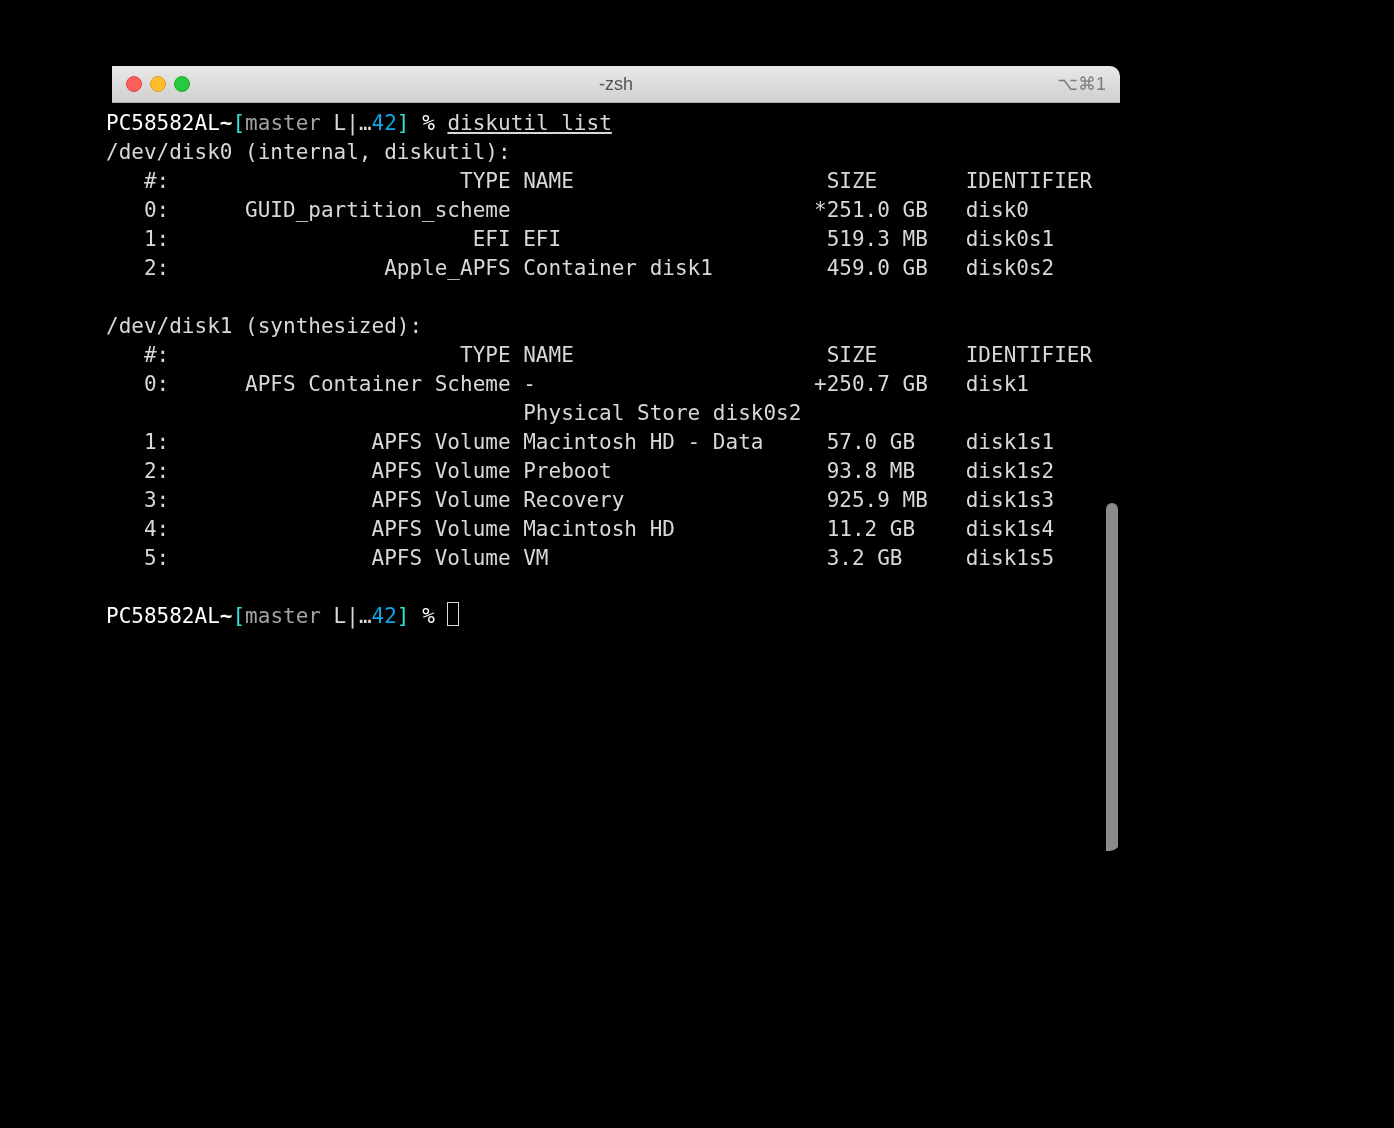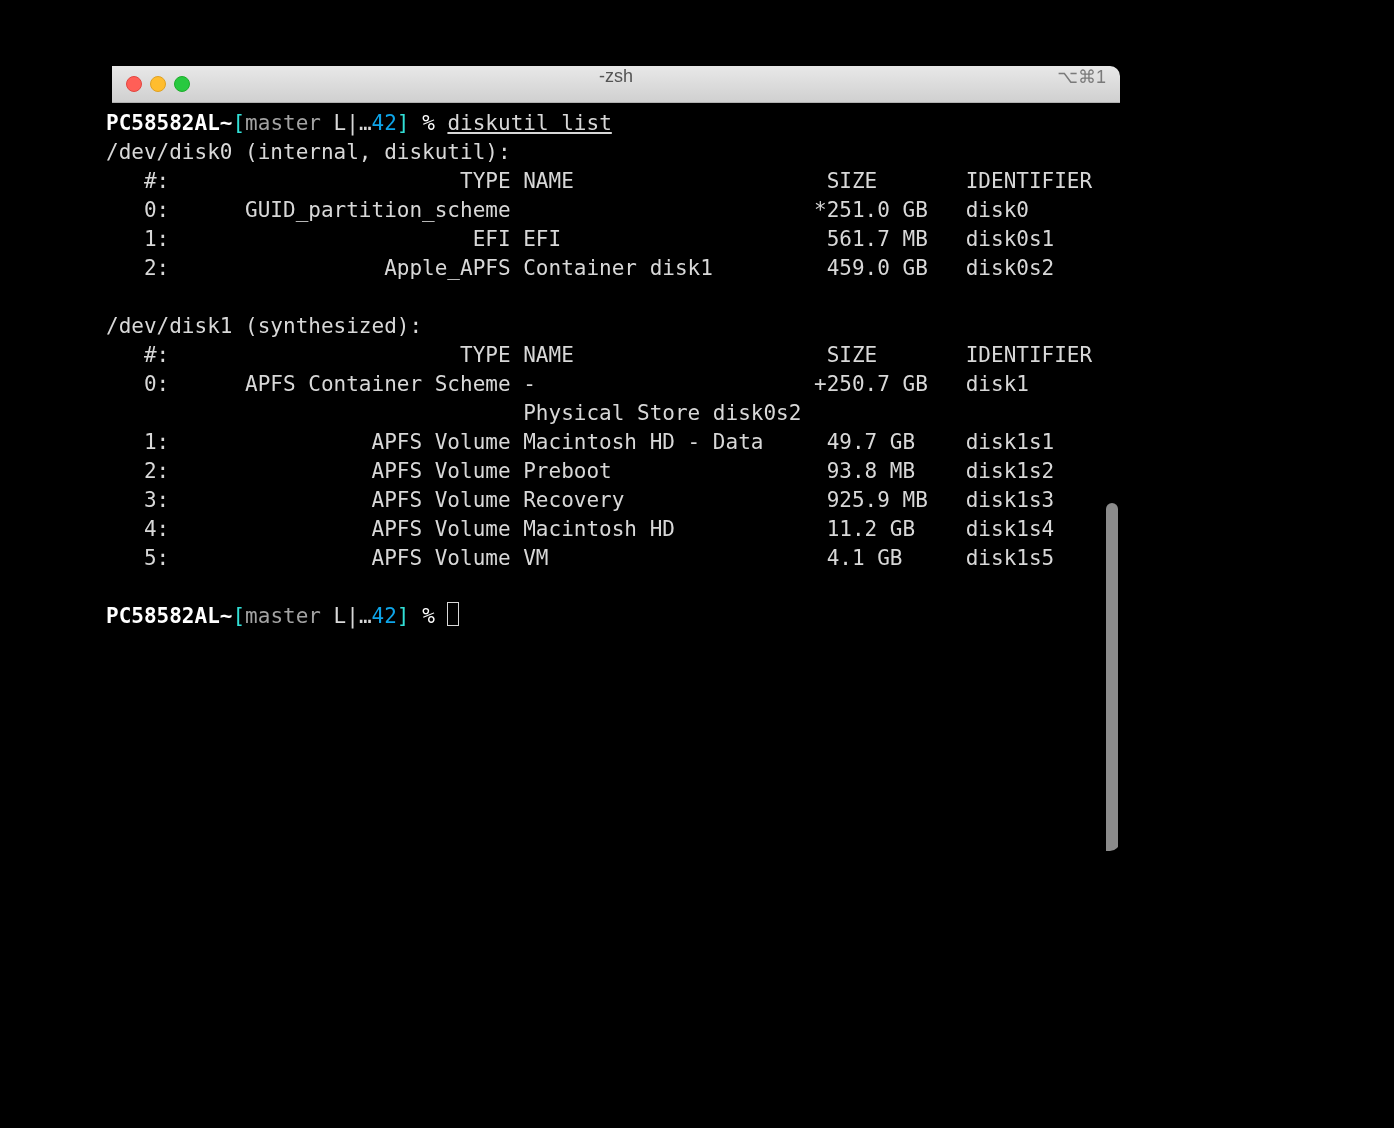--- a/index.html
+++ b/index.html
@@ -19,20 +19,21 @@
       height: 785px;
       background: #000;
       border-radius: 10px;
       overflow: hidden;
       box-shadow: 0 20px 60px rgba(0,0,0,0.5);
     }
     .titlebar {
       height: 36px;
       background: linear-gradient(to bottom, #e8e8e8, #d0d0d0);
       display: flex;
+      align-items: center;
       position: relative;
       border-bottom: 1px solid #b0b0b0;
       margin-left: 12px;
     }
     .traffic-lights {
       display: flex;
       gap: 8px;
       padding-left: 14px;
       align-items: center;
     }
@@ -77,21 +78,21 @@
     }
     .scrollbar {
       position: absolute;
       right: 2px;
       top: 400px;
       width: 12px;
       height: 370px;
       background: #8b8b8b;
       border-radius: 7px;
     }
-    .host { color: #ffffff; font-weight: bold; }
+    .host { color: #ffffff; font-weight: normal; }
     .tilde { color: #ffffff; font-weight: bold;}
     .bracket { color: #32e0d7; }
     .branch { color: #a3a3a3; }
     .gitinfo { color: #d8d8d8; }
     .gitnum { color: #0ea5e9; }
     .pct { color: #ffffff; }
     .cmd { color: #d8d8d8; text-decoration: underline; }
     .out { color: #d8d8d8; }
     .cursor {
       display: inline-block;
@@ -113,29 +114,29 @@
       <div class="light green"></div>
     </div>
     <div class="title">-zsh</div>
     <div class="title-right">⌥⌘1</div>
   </div>
   <div class="terminal-body">
     <div class="terminal-content"><span class="host">PC58582AL</span><span class="tilde">~</span><span class="bracket">[</span><span class="branch">master</span><span class="gitinfo"> L|…</span><span class="gitnum">42</span><span class="bracket">]</span><span class="pct"> % </span><span class="cmd">diskutil list</span>
 <span class="out">/dev/disk0 (internal, diskutil):</span>
 <span class="out">   #:                       TYPE NAME                    SIZE       IDENTIFIER</span>
 <span class="out">   0:      GUID_partition_scheme                        *251.0 GB   disk0</span>
-<span class="out">   1:                        EFI EFI                     561.7 MB   disk0s1</span>
+<span class="out">   1:                        EFI EFI                     519.3 MB   disk0s1</span>
 <span class="out">   2:                 Apple_APFS Container disk1         459.0 GB   disk0s2</span>
 
 <span class="out">/dev/disk1 (synthesized):</span>
 <span class="out">   #:                       TYPE NAME                    SIZE       IDENTIFIER</span>
 <span class="out">   0:      APFS Container Scheme -                      +250.7 GB   disk1</span>
 <span class="out">                                 Physical Store disk0s2</span>
-<span class="out">   1:                APFS Volume Macintosh HD - Data     49.7 GB    disk1s1</span>
+<span class="out">   1:                APFS Volume Macintosh HD - Data     57.0 GB    disk1s1</span>
 <span class="out">   2:                APFS Volume Preboot                 93.8 MB    disk1s2</span>
 <span class="out">   3:                APFS Volume Recovery                925.9 MB   disk1s3</span>
 <span class="out">   4:                APFS Volume Macintosh HD            11.2 GB    disk1s4</span>
-<span class="out">   5:                APFS Volume VM                      4.1 GB     disk1s5</span>
+<span class="out">   5:                APFS Volume VM                      3.2 GB     disk1s5</span>
 
 <span class="host">PC58582AL</span><span class="tilde">~</span><span class="bracket">[</span><span class="branch">master</span><span class="gitinfo"> L|…</span><span class="gitnum">42</span><span class="bracket">]</span><span class="pct"> % </span><span class="cursor"></span></div>
     <div class="scrollbar"></div>
   </div>
 </div>
 
 </body></html>

